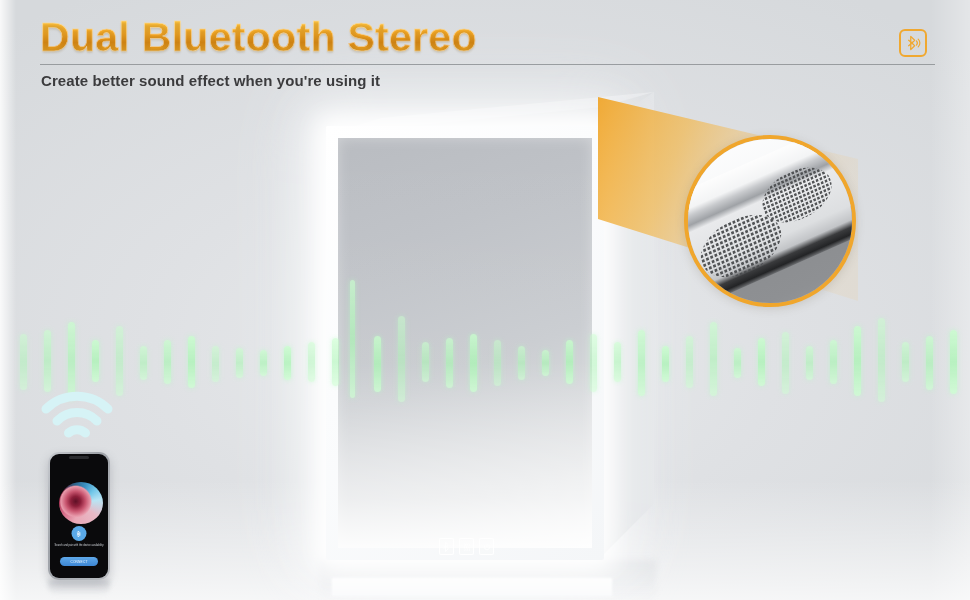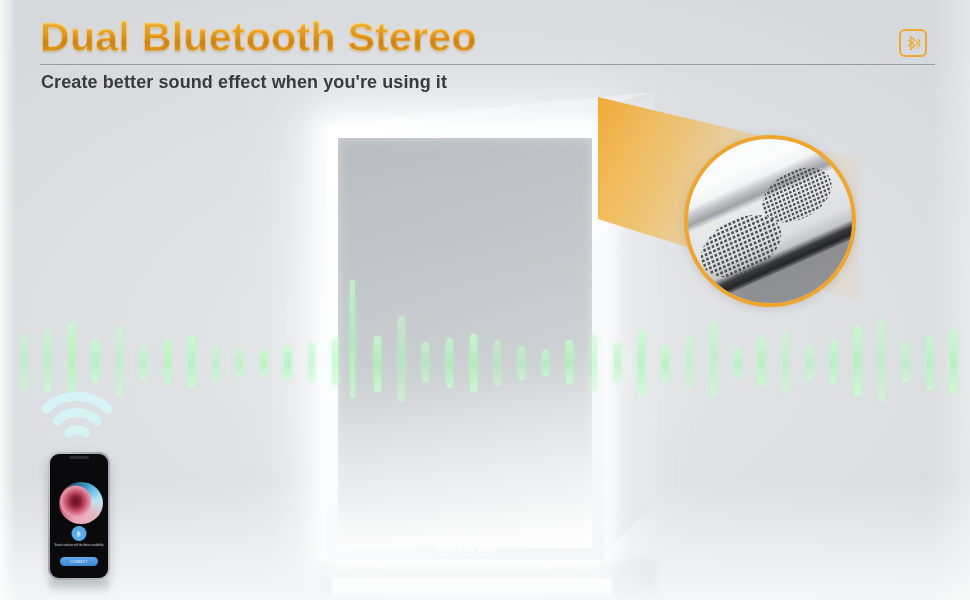--- a/index.html
+++ b/index.html
@@ -70,21 +70,21 @@
     top: 64px;
     width: 895px;
     height: 1px;
     background: #8d9094;
     opacity: 0.85;
   }
   .subtitle {
     position: absolute;
     left: 41px;
     top: 72px;
-    font-size: 18px;
+    font-size: 15px;
     font-weight: bold;
     color: #3b3b3d;
     letter-spacing: 0.1px;
     white-space: nowrap;
   }
   .bt-badge {
     position: absolute;
     left: 899px;
     top: 29px;
     width: 28px;

